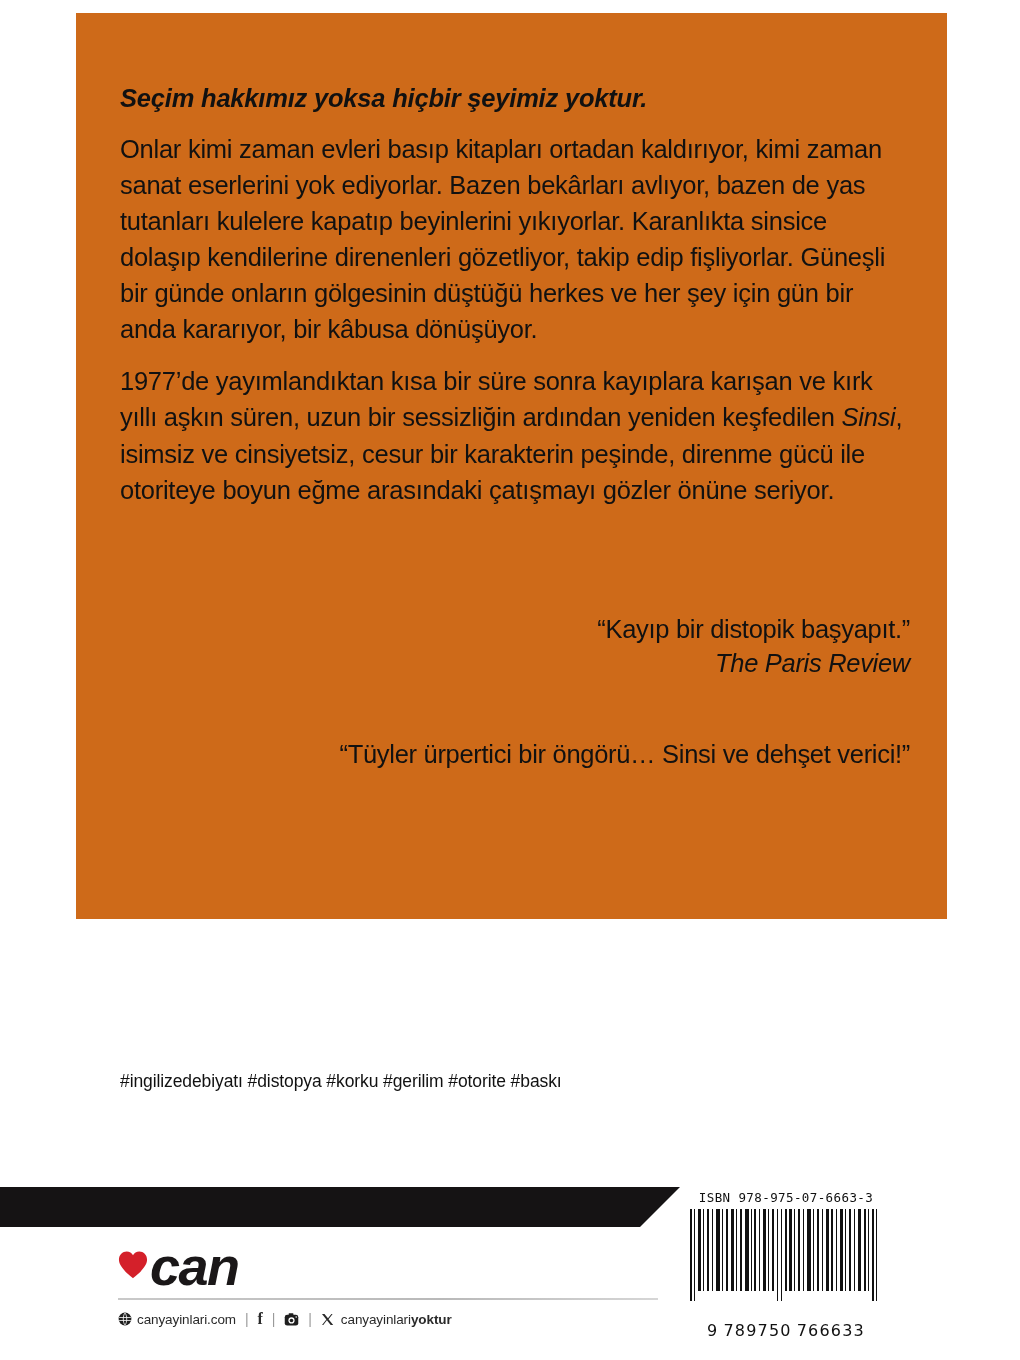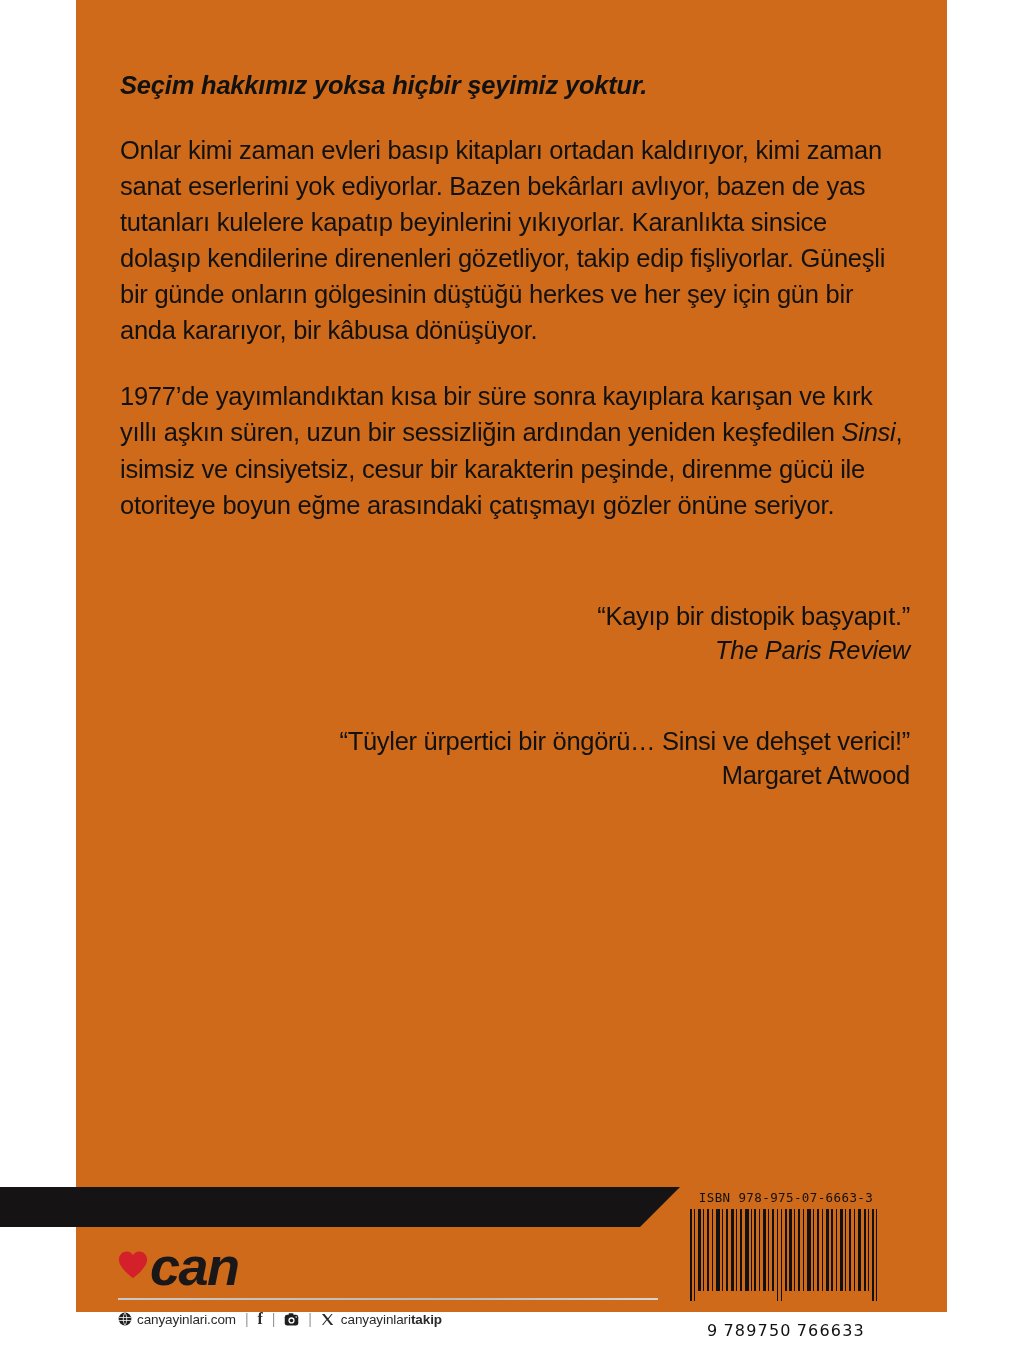--- a/index.html
+++ b/index.html
@@ -16,23 +16,23 @@
   .page {
     position: absolute;
     inset: 0;
     background: #ffffff;
   }
 
   
   .cover-panel {
     position: absolute;
     left: 76px;
-    top: 0;
+    top: 13px;
     width: 871px;
-    height: 1312px;
+    height: 906px;
     background: #ce6a19;
     padding-left: 6px;
   }
 
   .blurb-area {
     position: absolute;
     left: 44px;
     top: 70px;
     width: 790px;
   }
@@ -40,21 +40,21 @@
   .tagline {
     font-style: italic;
     font-weight: bold;
     font-size: 25.5px;
     line-height: 1.25;
     color: #111111;
     letter-spacing: -0.2px;
   }
 
   .para {
-    margin-top: 30px;
+    margin-top: 16px;
     font-size: 25.5px;
     line-height: 1.415;
     color: #111111;
     letter-spacing: -0.25px;
   }
 
   .para em {
     font-style: italic;
   }
 
@@ -228,24 +228,24 @@
       <div class="para"><span>1977’de yayımlandıktan kısa bir süre sonra kayıplara karışan ve kırk yıllı aşkın süren, uzun bir sessizliğin ardından yeniden keşfedilen </span><em>Sinsi</em><span>, isimsiz ve cinsiyetsiz, cesur bir karakterin peşinde, direnme gücü ile otoriteye boyun eğme arasındaki çatışmayı gözler önüne seriyor.</span></div>
     </div>
 
     <div class="quotes">
       <div class="quote-block">
         <div class="quote-text">“Kayıp bir distopik başyapıt.”</div>
         <div class="quote-source italic">The Paris Review</div>
       </div>
       <div class="quote-block">
         <div class="quote-text">“Tüyler ürpertici bir öngörü… Sinsi ve dehşet verici!”</div>
-        <div class="quote-source">Margaret Atwood</div>
       </div>
     </div>
 
+    <div class="hashtags">#ingilizedebiyatı #distopya #korku #gerilim #otorite #baskı</div>
   </div>
 
   <div class="black-bar"></div>
 
   <div class="publisher">
     <div class="logo-row">
       <svg class="heart-icon" viewBox="0 0 32 30">
         <path d="M16 29 C16 29 1 18.5 1 9.5 C1 4 5 0.6 9.2 0.6 C12.3 0.6 14.8 2.4 16 4.7 C17.2 2.4 19.7 0.6 22.8 0.6 C27 0.6 31 4 31 9.5 C31 18.5 16 29 16 29 Z" fill="#D4202A"></path>
       </svg>
       <span class="can-word">can</span>
@@ -269,21 +269,21 @@
           <circle cx="8" cy="9" r="3.3" fill="#ffffff"></circle>
           <circle cx="8" cy="9" r="1.9" fill="#1f1f1f"></circle>
           <circle cx="13" cy="5.4" r="0.8" fill="#ffffff"></circle>
         </svg>
         <span class="sep">|</span>
         <svg class="x-icon" viewBox="0 0 16 16">
           <path d="M1.2 1.1 L6.6 8.0 L1.3 14.9 H2.8 L7.3 9.0 L11.9 14.9 H15.0 L9.3 7.6 L14.3 1.1 H12.8 L8.6 6.6 L4.3 1.1 Z" fill="#2a2a2a"></path>
         </svg>
         <span>canyayinlari</span>
       </div>
-      <div class="genre">takip</div>
+      <div class="genre">yoktur</div>
     </div>
   </div>
 
   <div class="barcode-block">
     <div class="isbn-text">ISBN 978-975-07-6663-3</div>
     <svg class="bars" viewBox="0 0 196 92" preserveAspectRatio="none">
       <g fill="#111111">
         <rect x="2" y="0" width="2" height="92"></rect>
         <rect x="6" y="0" width="1" height="92"></rect>
         <rect x="10" y="0" width="3" height="82"></rect>

